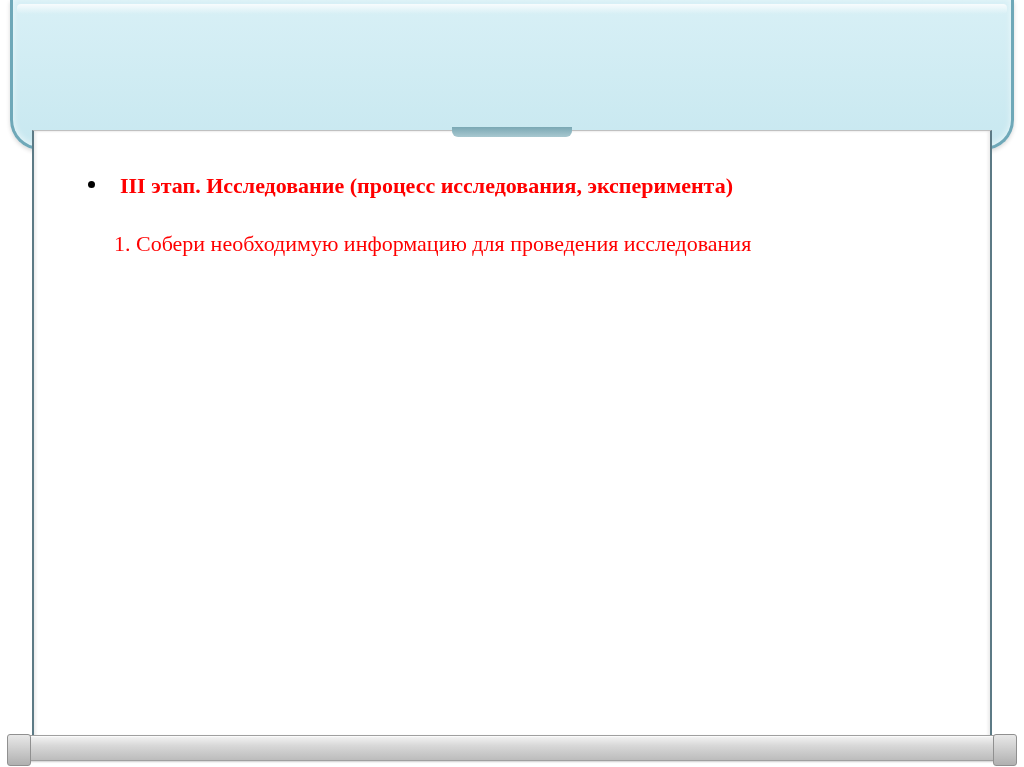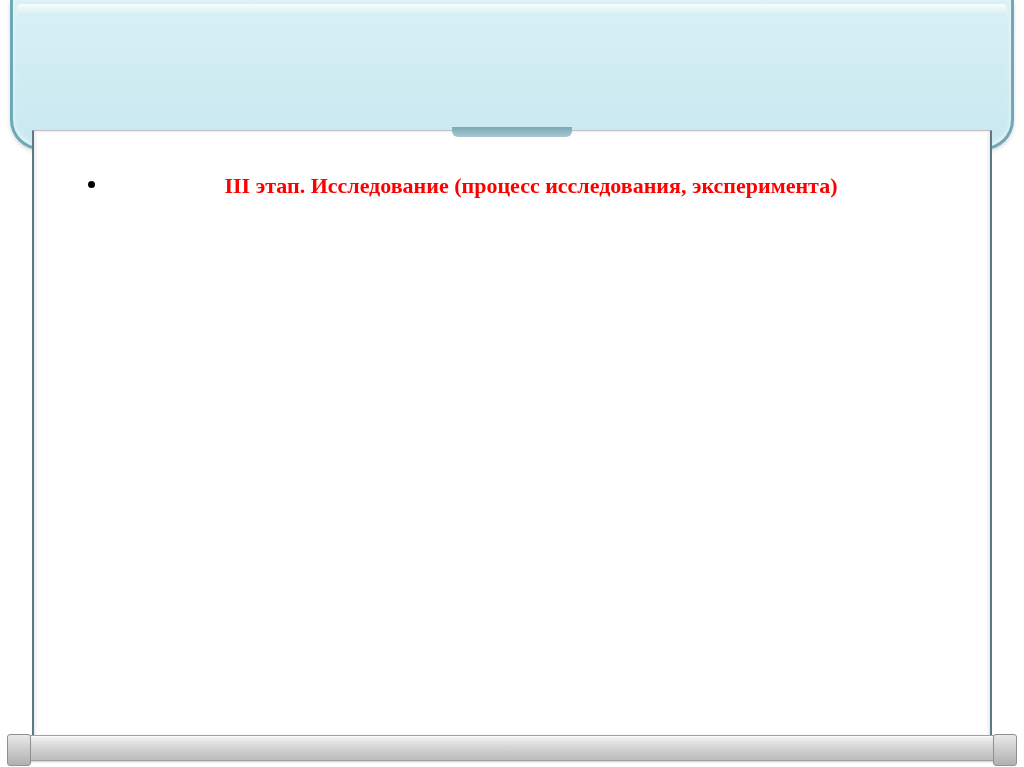--- a/index.html
+++ b/index.html
@@ -78,21 +78,20 @@
     border-radius: 3px;
   }
   .bottom-rail::before { left: -6px; }
   .bottom-rail::after { right: -6px; }
 
   .slide-content {
     padding: 40px 48px 20px 48px;
     color: #ff0000;
     font-size: 22px;
     line-height: 1.35;
-    text-align: center;
   }
   ul.bullets {
     list-style: none;
   }
   ul.bullets > li {
     position: relative;
     padding-left: 32px;
     margin-bottom: 6px;
     color: #ff0000;
   }
@@ -118,18 +117,19 @@
 
 <div class="outer-frame"></div>
 
 <div class="content-board">
   <div class="tab-notch"></div>
   <div class="slide-content">
     <ul class="bullets">
       <li>
         <span class="bullet-dot"></span>
         <span class="heading-line">III этап. Исследование (процесс исследования, эксперимента)</span>
+        <div class="sub-line">1. Собери необходимую информацию для проведения исследования</div>
       </li>
     </ul>
   </div>
 </div>
 
 <div class="bottom-rail"></div>
 
 </body></html>

